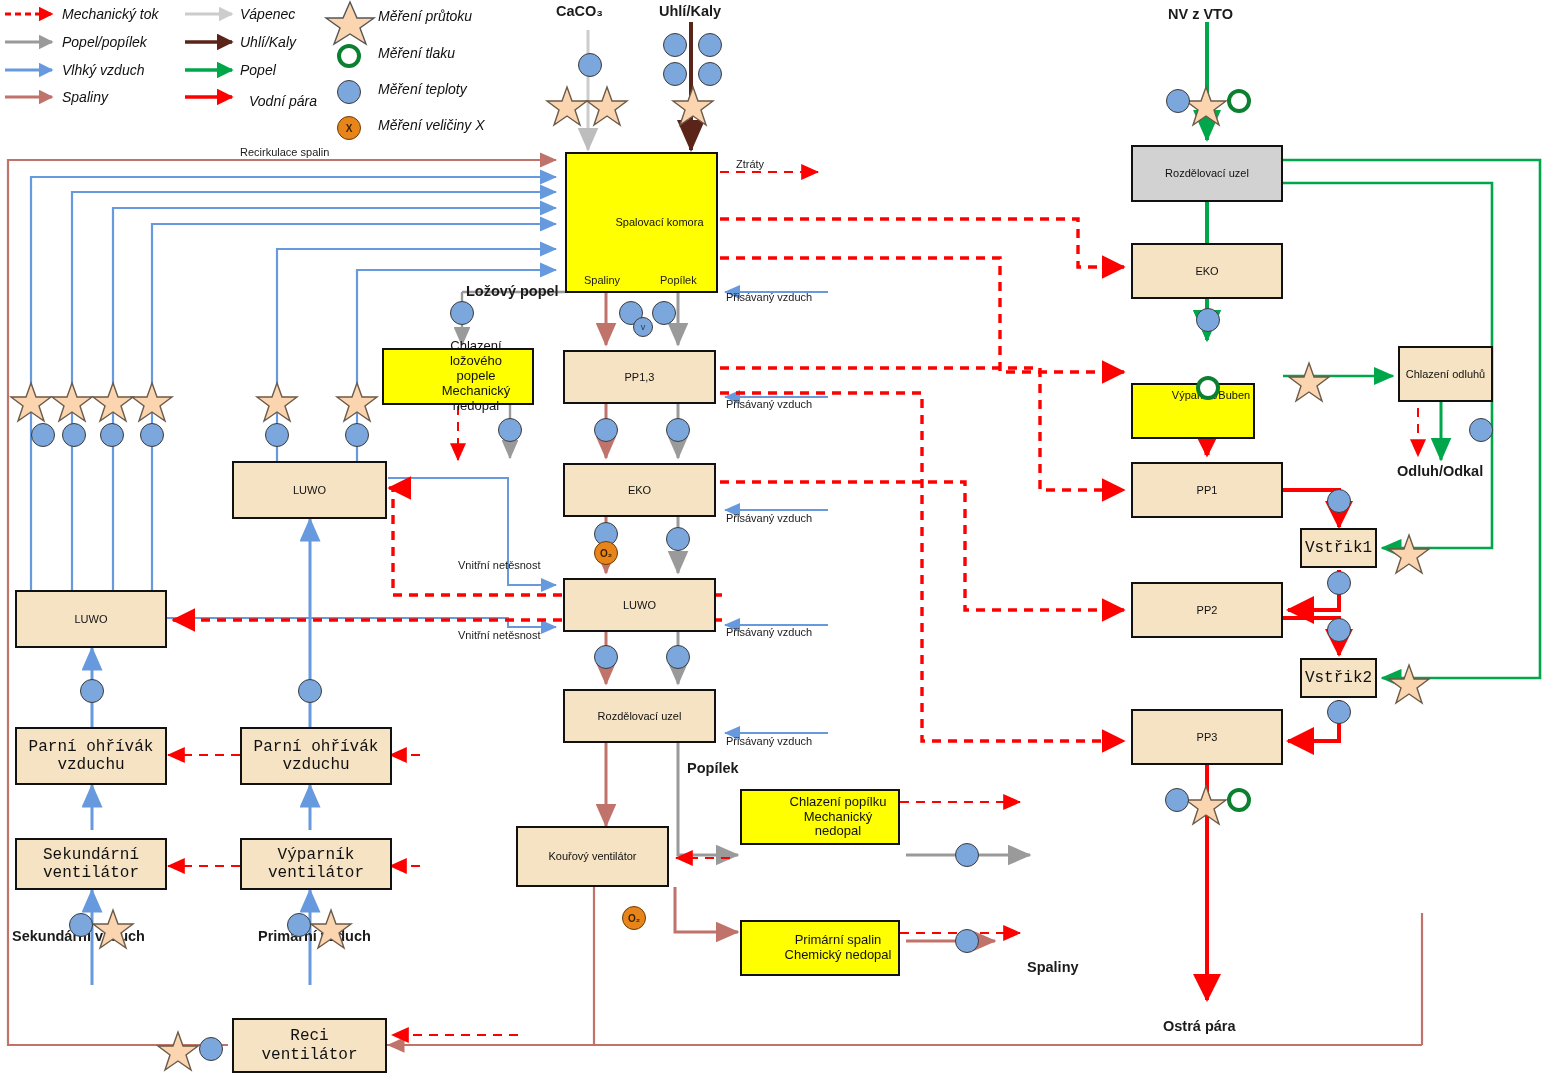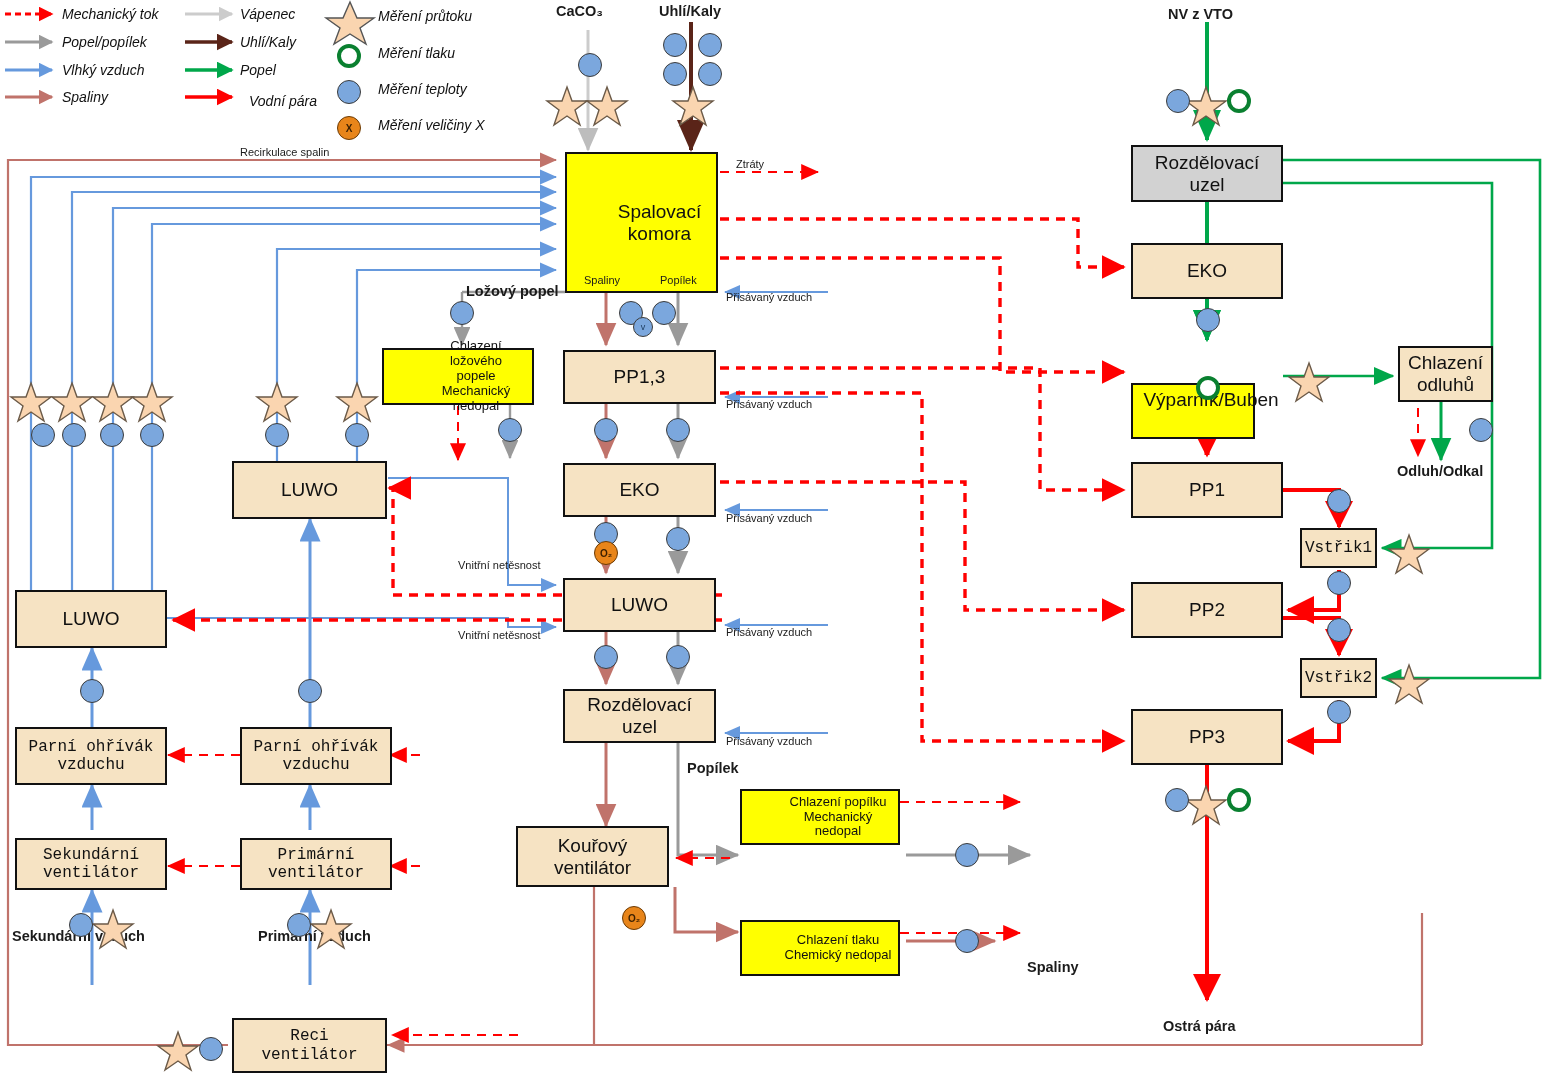--- a/index.html
+++ b/index.html
@@ -2,21 +2,21 @@
 <html><head>
 <meta charset="utf-8">
 <style>
   html,body{margin:0;padding:0;background:#ffffff;}
   body{font-family:"Liberation Sans", sans-serif;}
   #stage{position:relative;width:1552px;height:1075px;overflow:hidden;background:#fff;}
   svg#wires{position:absolute;left:0;top:0;width:1552px;height:1075px;}
 
   .node{position:absolute;box-sizing:border-box;border:2px solid #111;
         display:flex;align-items:center;justify-content:center;text-align:center;
-        font-size:19px;color:#111;line-height:1.15;padding:2px 4px;}
+        font-size:11px;color:#111;line-height:1.15;padding:2px 4px;}
   .node.tan{background:#f6e3c3;}
   .node.yellow{background:#ffff00;padding-left:40px;}
   .node.grey{background:#d2d2d2;}
   .node.small{font-size:16px;font-family:Liberation Mono, monospace;}
   .node.tiny{font-size:13px;}
 
   .lbl{position:absolute;font-size:13px;color:#1b1b1b;white-space:nowrap;}
   .lbl.bold{font-weight:bold;font-size:14.5px;}
   .lbl.sm{font-size:11px;}
 
@@ -282,21 +282,21 @@
   </div>
   <div class="node tan" style="left:516px;top:826px;width:153px;height:61px;">
     <span>Kouřový ventilátor</span>
   </div>
 
   <div class="node yellow tiny" style="left:740px;top:789px;width:160px;height:56px;flex-direction:column;">
     <span>Chlazení popílku</span>
     <span>Mechanický nedopal</span>
   </div>
   <div class="node yellow tiny" style="left:740px;top:920px;width:160px;height:56px;flex-direction:column;">
-    <span>Chlazení tlaku</span>
+    <span>Primární spalin</span>
     <span>Chemický nedopal</span>
   </div>
 
   <div class="node tan" style="left:15px;top:590px;width:152px;height:58px;">
     <span>LUWO</span>
   </div>
   <div class="node tan" style="left:232px;top:461px;width:155px;height:58px;">
     <span>LUWO</span>
   </div>
 
@@ -304,21 +304,21 @@
     <span>Parní ohřívák vzduchu</span>
   </div>
   <div class="node tan small" style="left:240px;top:727px;width:152px;height:58px;">
     <span>Parní ohřívák vzduchu</span>
   </div>
 
   <div class="node tan small" style="left:15px;top:838px;width:152px;height:52px;">
     <span>Sekundární ventilátor</span>
   </div>
   <div class="node tan small" style="left:240px;top:838px;width:152px;height:52px;">
-    <span>Primární ventilátor</span>
+    <span>Výparník ventilátor</span>
   </div>
   <div class="node tan small" style="left:232px;top:1018px;width:155px;height:55px;">
     <span>Reci ventilátor</span>
   </div>
 
   <div class="node grey" style="left:1131px;top:145px;width:152px;height:57px;">
     <span>Rozdělovací uzel</span>
   </div>
   <div class="node tan" style="left:1131px;top:243px;width:152px;height:56px;">
     <span>EKO</span>

